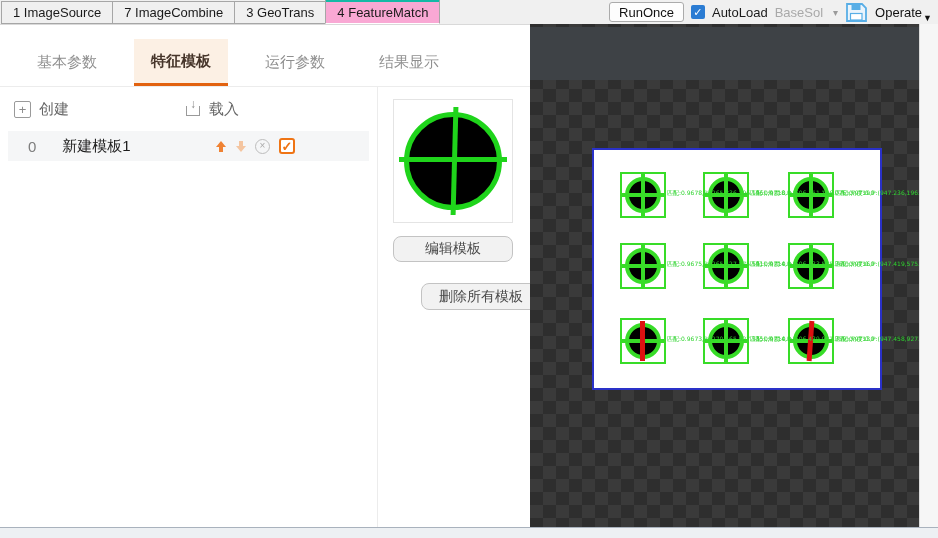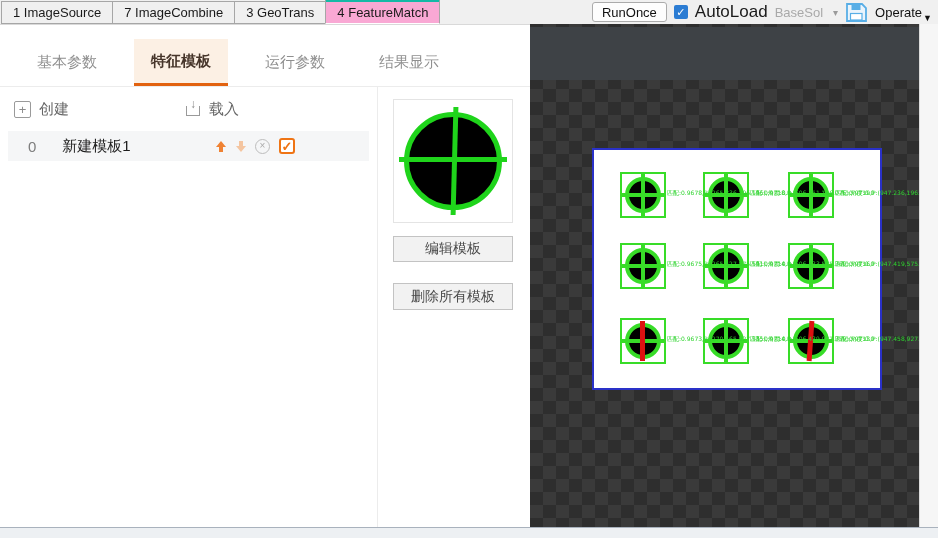--- a/index.html
+++ b/index.html
@@ -10,21 +10,21 @@
   .tabbar{position:absolute;left:0;top:0;width:938px;height:24px;display:flex;align-items:flex-end;}
   #top-tabs{display:flex;align-items:flex-end;height:42px;padding-left:1px;}
   .mtab{height:21px;display:flex;align-items:center;padding:0 11px;background:#f0f0f0;
         border:1px solid #a6a6a6;margin-right:-1px;font-size:13px;color:#1a1a1a;cursor:default;}
   .mtab.active{background:#f9a8d4;border-top:8px solid #14b8a6;height:21px;border-bottom:1px solid #ffffff;z-index:3;}
   .controls{position:absolute;right:6px;top:1px;height:22px;display:flex;align-items:center;gap:7px;}
   .btn-runonce{font-family:"Liberation Sans",sans-serif;font-size:13px;color:#111;background:#fdfdfd;
         border:1px solid #ababab;border-radius:3px;height:20px;padding:0 9px;}
   .chk{width:14px;height:14px;background:#2b7cd3;border-radius:2px;display:inline-flex;
         align-items:center;justify-content:center;color:#fff;font-size:11px;line-height:11px;}
-  .lbl13{font-size:17px;color:#1a1a1a;}
+  .lbl13{font-size:13px;color:#1a1a1a;}
   .combo-dis{display:inline-flex;align-items:center;gap:10px;font-size:13px;color:#a9a9a9;text-align:center;}
   .caret{color:#9a9a9a;font-size:10px;}
   .operate{display:inline-flex;align-items:flex-end;gap:1px;font-size:13px;color:#111;}
   .caret2{color:#111;font-size:9px;line-height:9px;transform:translateY(3px);}
 
   
   .left-panel{position:absolute;left:0;top:24px;width:530px;bottom:11px;background:#ffffff;
         border-top:1px solid #d9d9d9;}
   #panel-tabs{position:absolute;left:0;top:14px;right:0;height:47px;display:flex;
         padding-left:20px;border-bottom:1px solid #ececec;gap:7px;}
@@ -61,23 +61,23 @@
         display:inline-flex;align-items:center;justify-content:center;color:#ef7414;
         font-size:13px;font-weight:bold;line-height:13px;box-sizing:border-box;}
 
   
   .preview{position:absolute;left:393px;top:74px;width:118px;height:122px;background:#fff;border:1px solid #e4e4e4;}
   .pv-circle{position:absolute;left:10px;top:12px;width:88px;height:88px;border-radius:50%;
         background:#000;border:5px solid #1fd41b;box-sizing:content-box;}
   .pv-h{position:absolute;left:5px;top:57px;width:108px;height:5px;background:#1fd41b;}
   .pv-v{position:absolute;left:58px;top:7px;width:5px;height:108px;background:#1fd41b;transform:rotate(1.5deg);}
   .mid-btn{position:absolute;left:393px;width:120px;height:26px;background:#f2f2f2;border:1px solid #c3c3c3;
-        border-radius:0;font-family:"Liberation Sans",sans-serif;font-size:14px;color:#4a4a4a;}
+        border-radius:8px;font-family:"Liberation Sans",sans-serif;font-size:14px;color:#4a4a4a;}
   .mid-btn.b1{top:211px;}
-  .mid-btn.b2{top:258px;height:27px;}
+  .mid-btn.b2{top:258px;height:27px;margin-left:28px;}
 
   
   .canvas{position:absolute;left:530px;top:24px;width:390px;bottom:11px;
         background-color:#2e2e2e;
         background-image:
           linear-gradient(45deg,#3a3a3a 25%,transparent 25%,transparent 75%,#3a3a3a 75%),
           linear-gradient(45deg,#3a3a3a 25%,transparent 25%,transparent 75%,#3a3a3a 75%);
         background-size:26px 26px;background-position:0 0,13px 13px;}
   .canvas-head{position:absolute;left:0;top:3px;right:0;height:53px;background:#3e4246;}
   .img-combo{position:absolute;left:10px;top:21px;width:173px;height:34px;background:#2a2e32;

